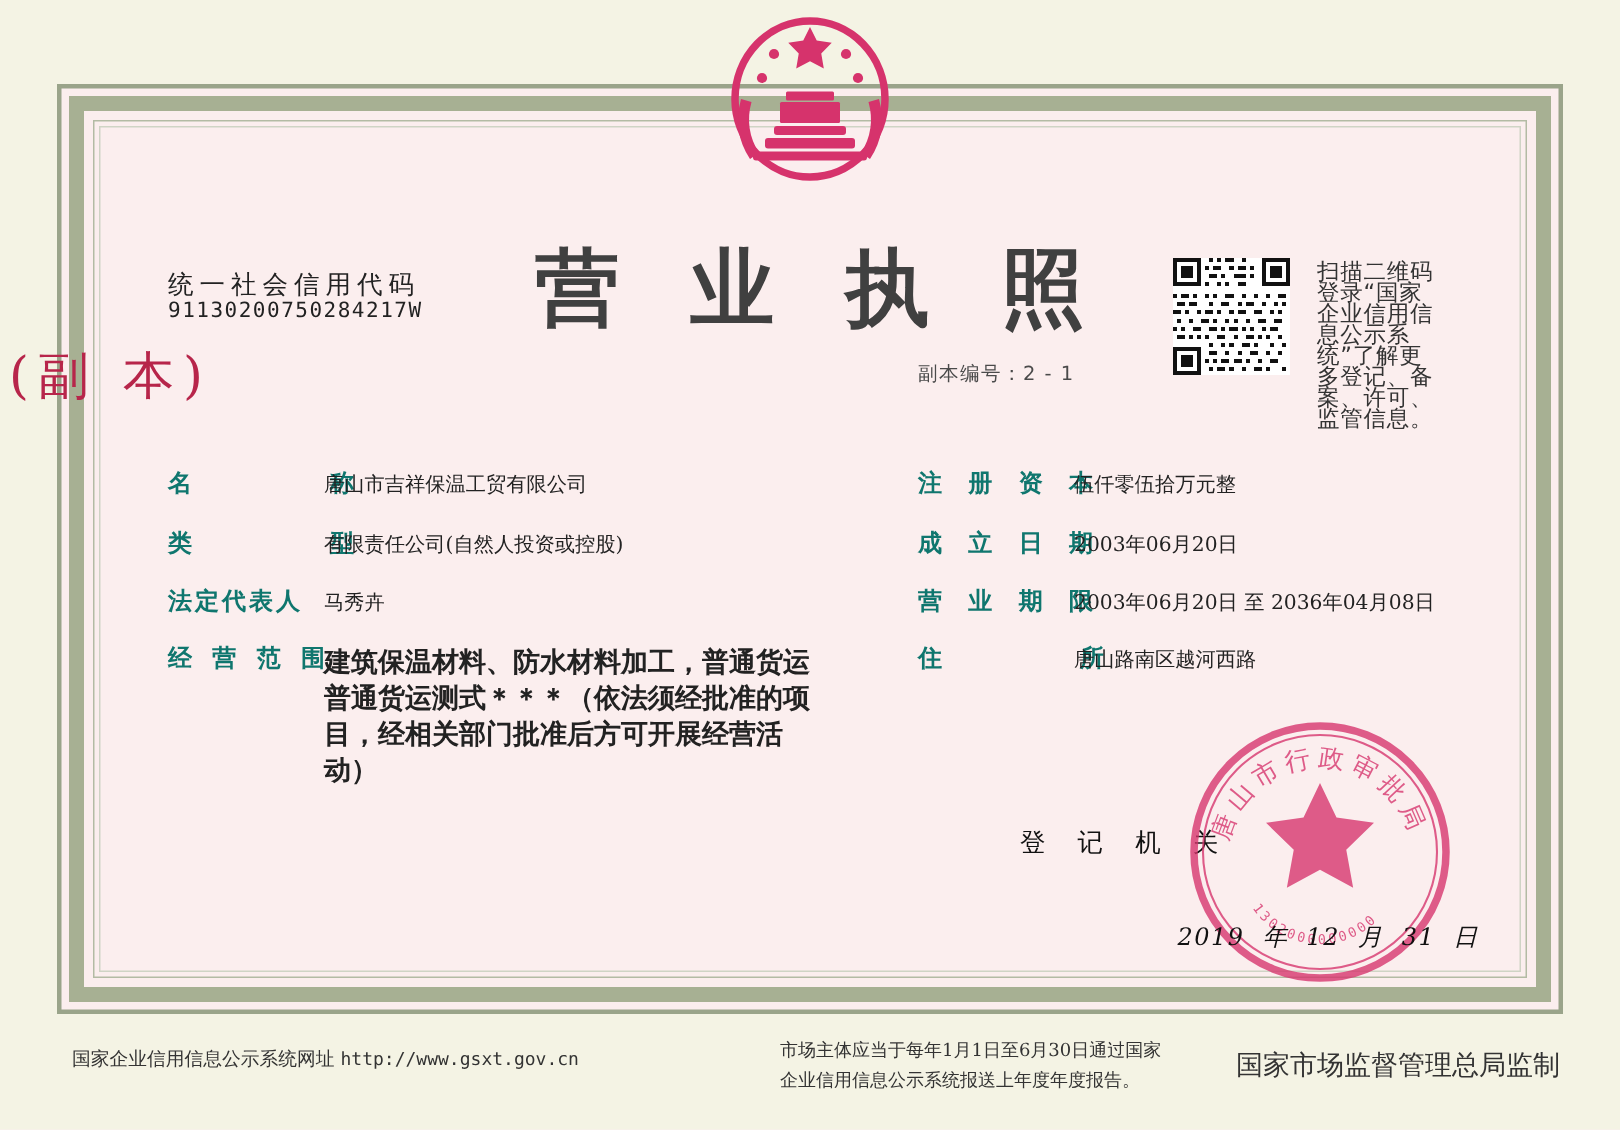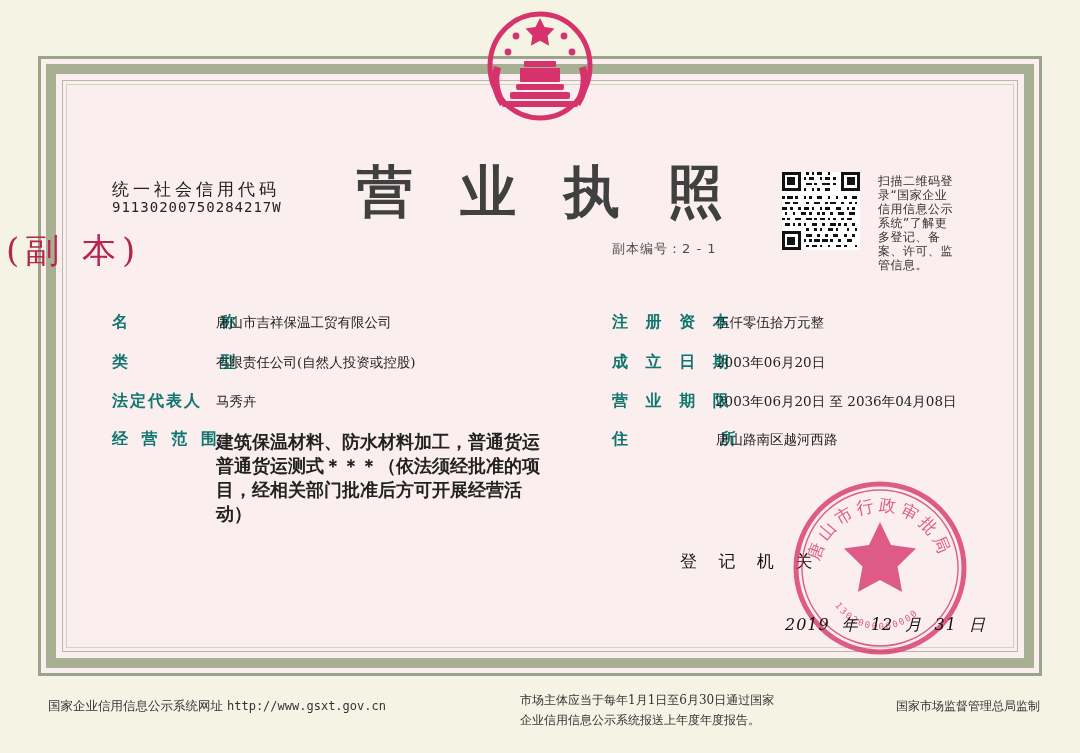--- a/index.html
+++ b/index.html
@@ -92,21 +92,21 @@
     font-size:14px;letter-spacing:1px;color:#222;
     font-family:"DejaVu Sans Mono","Liberation Mono",monospace;
   }
 
   
   .qr{
     position:absolute;left:782px;top:172px;width:78px;height:78px;
   }
   .qr-note{
     position:absolute;left:878px;top:174px;width:80px;
-    font-size:12px;line-height:14px;color:#333;
+    font-size:15px;line-height:14px;color:#333;
     letter-spacing:0.5px;
   }
 
   
   .field-label{
     position:absolute;
     font-size:16px;color:#0f766e;font-weight:bold;
     font-family:"DejaVu Serif","Liberation Serif",serif;
     white-space:nowrap;
   }
@@ -158,21 +158,21 @@
     font-size:12px;
     margin-left:4px;
   }
   .footer-center{
     position:absolute;left:520px;top:690px;width:260px;
     font-size:12px;line-height:20px;color:#333;
     font-family:"DejaVu Serif","Liberation Serif",serif;
   }
   .footer-right{
     position:absolute;right:40px;top:698px;
-    font-size:12px;color:#333;
+    font-size:18px;color:#333;
     font-family:"DejaVu Serif","Liberation Serif",serif;
   }
 </style>
 </head>
 <body>
 
 <div class="license"></div>
 <div class="border-mid"></div>
 <div class="border-mid-inner"></div>
 <div class="border-outer"></div>

